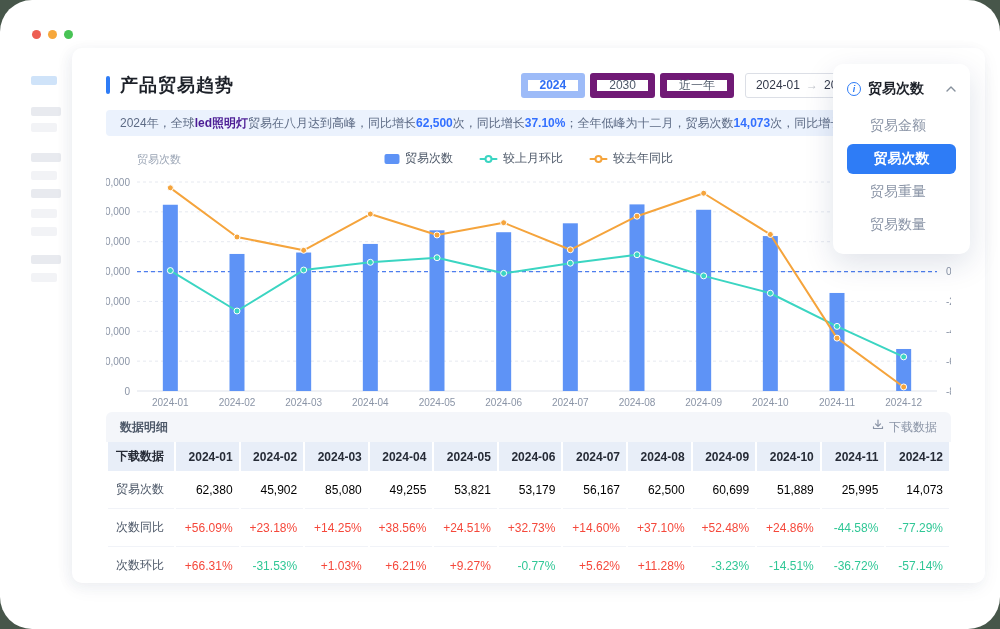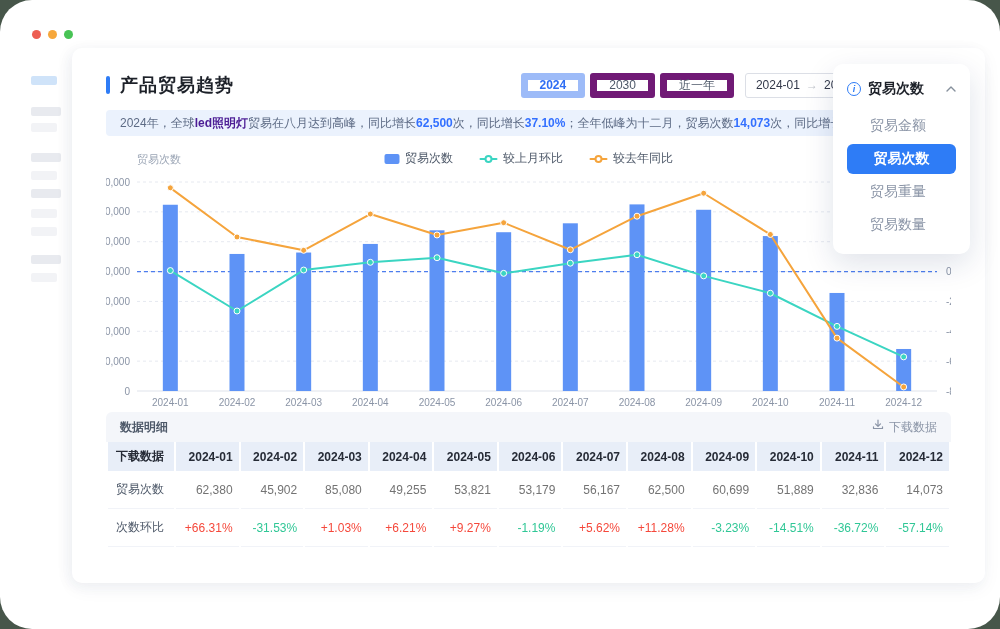--- a/index.html
+++ b/index.html
@@ -71,21 +71,21 @@
   }
   .table-bar .sec-title { font-size:12px; font-weight:700; color:#4E5969; }
   .dl-btn { display:flex; align-items:flex-start; gap:5px; font-size:12px; color:#8A94A6; cursor:pointer; }
   table { width:100%; border-collapse:separate; border-spacing:2px 0; table-layout:fixed; }
   th {
     background:#E8EEF8; font-size:12px; font-weight:700; color:#262B36;
     padding:6px 6px; text-align:right; white-space:nowrap;
   }
   th:first-child { text-align:left; width:66px; padding-left:8px; }
   td {
-    font-size:12px; color:#737373; padding:10px 6px; text-align:right;
+    font-size:12px; color:#000000; padding:10px 6px; text-align:right;
     border-bottom:1px solid #F1F3F8; white-space:nowrap;
   }
   td:first-child { text-align:left; padding-left:8px; color:#4E5969; }
   td.pos { color:#F5483B; }
   td.neg { color:#30C796; }
   
   .dropdown {
     position:absolute; left:761px; top:16px; width:137px; z-index:20;
     background:#fff; border-radius:10px; padding:12px 0 14px;
     box-shadow:0 10px 30px rgba(15,35,95,.13);
@@ -286,31 +286,46 @@
               <td>62,380</td>
               <td>45,902</td>
               <td>85,080</td>
               <td>49,255</td>
               <td>53,821</td>
               <td>53,179</td>
               <td>56,167</td>
               <td>62,500</td>
               <td>60,699</td>
               <td>51,889</td>
-              <td>32,836</td>
+              <td>25,995</td>
               <td>14,073</td>
+            </tr>
+            <tr>
+              <td>次数同比</td>
+              <td class="pos">+56.09%</td>
+              <td class="pos">+23.18%</td>
+              <td class="pos">+14.25%</td>
+              <td class="pos">+38.56%</td>
+              <td class="pos">+24.51%</td>
+              <td class="pos">+32.73%</td>
+              <td class="pos">+14.60%</td>
+              <td class="pos">+37.10%</td>
+              <td class="pos">+52.48%</td>
+              <td class="pos">+24.86%</td>
+              <td class="neg">-44.58%</td>
+              <td class="neg">-77.29%</td>
             </tr>
             <tr>
               <td>次数环比</td>
               <td class="pos">+66.31%</td>
               <td class="neg">-31.53%</td>
               <td class="pos">+1.03%</td>
               <td class="pos">+6.21%</td>
               <td class="pos">+9.27%</td>
-              <td class="neg">-1.19%</td>
+              <td class="neg">-0.77%</td>
               <td class="pos">+5.62%</td>
               <td class="pos">+11.28%</td>
               <td class="neg">-3.23%</td>
               <td class="neg">-14.51%</td>
               <td class="neg">-36.72%</td>
               <td class="neg">-57.14%</td>
             </tr>
           </tbody>
         </table>
     </section>

